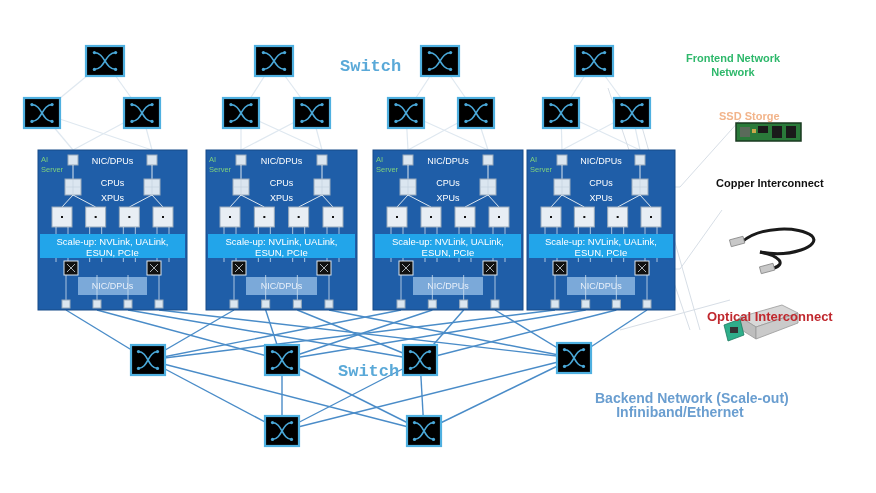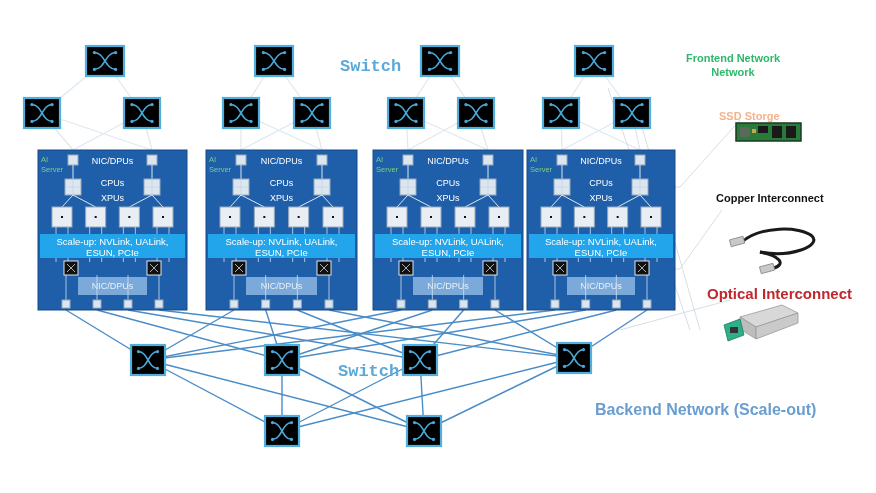--- a/index.html
+++ b/index.html
@@ -2,24 +2,24 @@
 <html><head>
 <meta charset="utf-8">
 <style>
   html, body { margin: 0; padding: 0; background: #ffffff; }
   body { width: 876px; height: 493px; position: relative; overflow: hidden;
          font-family: "Liberation Sans", "DejaVu Sans", sans-serif; }
   #diagram { position: absolute; left: 0; top: 0; width: 876px; height: 493px; }
   .lbl { position: absolute; font-weight: bold; text-align: center; white-space: nowrap; }
   .lbl-switch { color: #5aa9d8; font-size: 17px; font-family: Liberation Mono, monospace; }
   .lbl-frontend { color: #2eb86b; font-size: 11px; line-height: 14px; }
-  .lbl-backend { color: #6a9ed0; font-size: 16px; line-height: 14px; margin-top: 12px; }
+  .lbl-backend { color: #6a9ed0; font-size: 14px; line-height: 14px; }
   .lbl-ssd { color: #f2b48a; font-size: 11px; }
   .lbl-copper { color: #111111; font-size: 11px; }
-  .lbl-optical { color: #c0282e; font-size: 15px; }
+  .lbl-optical { color: #c0282e; font-size: 13px; margin-top: 24px; }
 </style>
 </head>
 <body>
 
 <svg id="diagram" viewBox="0 0 876 493" xmlns="http://www.w3.org/2000/svg">
   <g id="frontend-links">
       <line x1="105" y1="61" x2="42" y2="113" stroke="#dfe8f0" stroke-width="1.2"></line>
       <line x1="105" y1="61" x2="142" y2="113" stroke="#dfe8f0" stroke-width="1.2"></line>
       <line x1="42" y1="113" x2="73" y2="150" stroke="#dfe8f0" stroke-width="1.2"></line>
       <line x1="42" y1="113" x2="152" y2="150" stroke="#dfe8f0" stroke-width="1.2"></line>
@@ -476,17 +476,18 @@
 <div class="lbl lbl-switch" style="left:340px; top:57px;">Switch</div>
 <div class="lbl lbl-switch" style="left:338px; top:362px;">Switch</div>
 
 <div class="lbl lbl-frontend" style="left:675px; top:51px; width:116px;">
   <div>Frontend Network</div>
   <div>Network</div>
 </div>
 
 <div class="lbl lbl-backend" style="left:595px; top:391px; width:170px;">
   <div>Backend Network (Scale-out)</div>
+  <div>Infiniband/Ethernet</div>
 </div>
 
 <div class="lbl lbl-ssd" style="left:719px; top:110px;">SSD Storge</div>
-<div class="lbl lbl-copper" style="left:716px; top:192px;">Copper Interconnect</div>
+<div class="lbl lbl-copper" style="left:716px; top:177px;">Copper Interconnect</div>
 <div class="lbl lbl-optical" style="left:707px; top:285px;">Optical Interconnect</div>
 
 </body></html>

